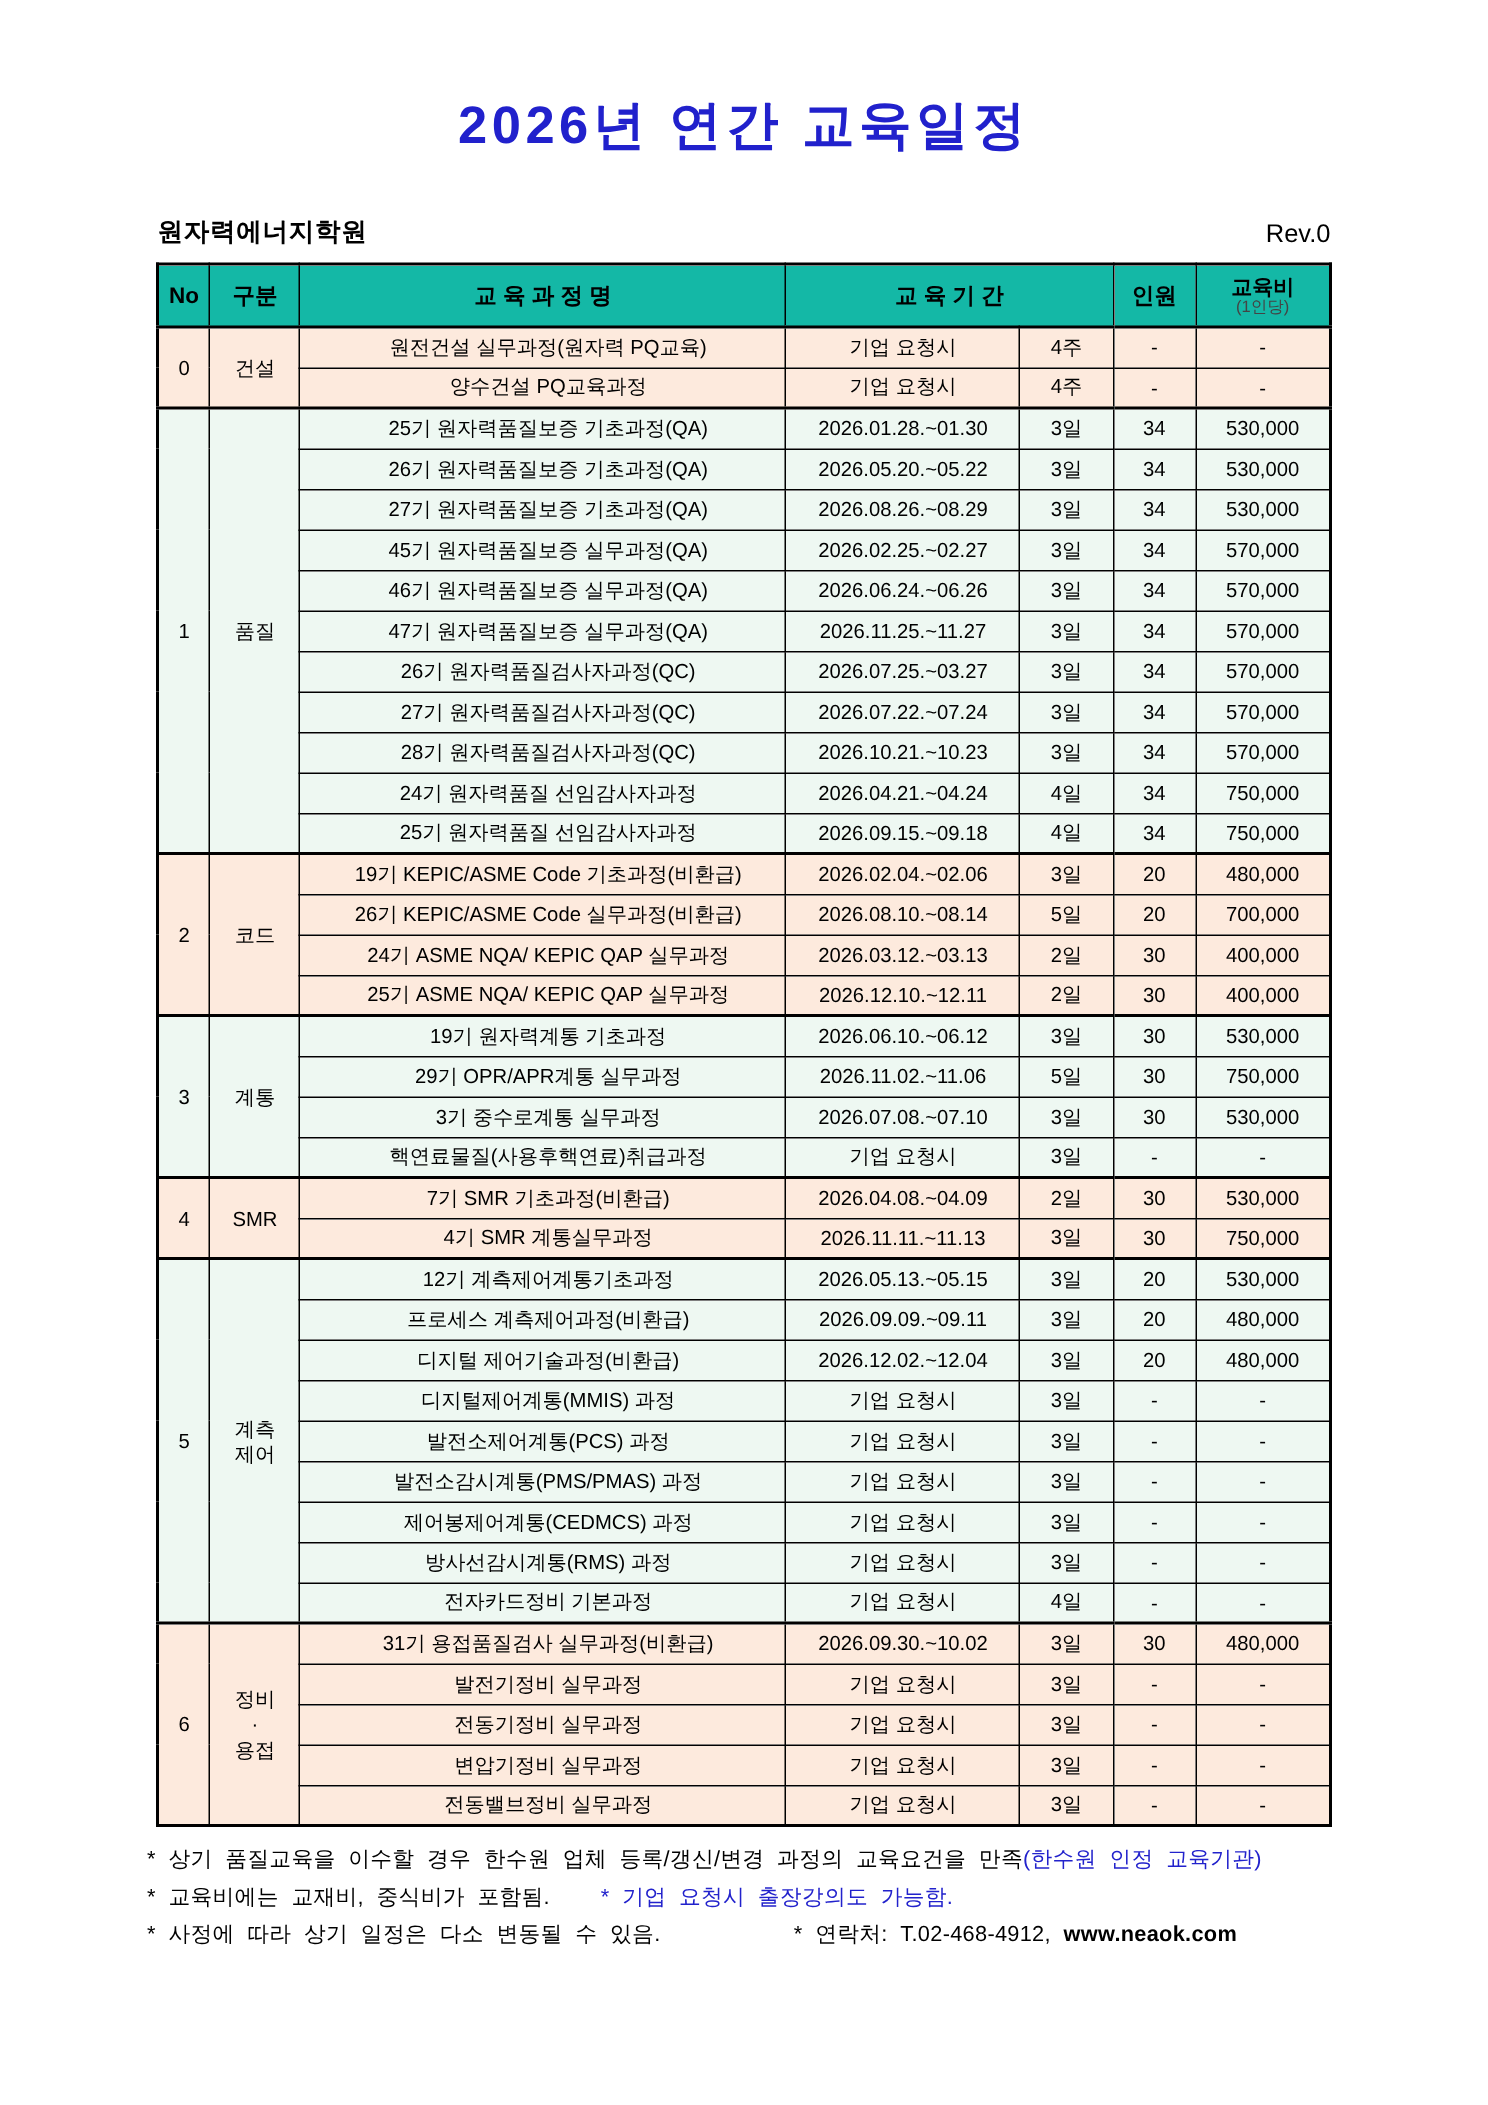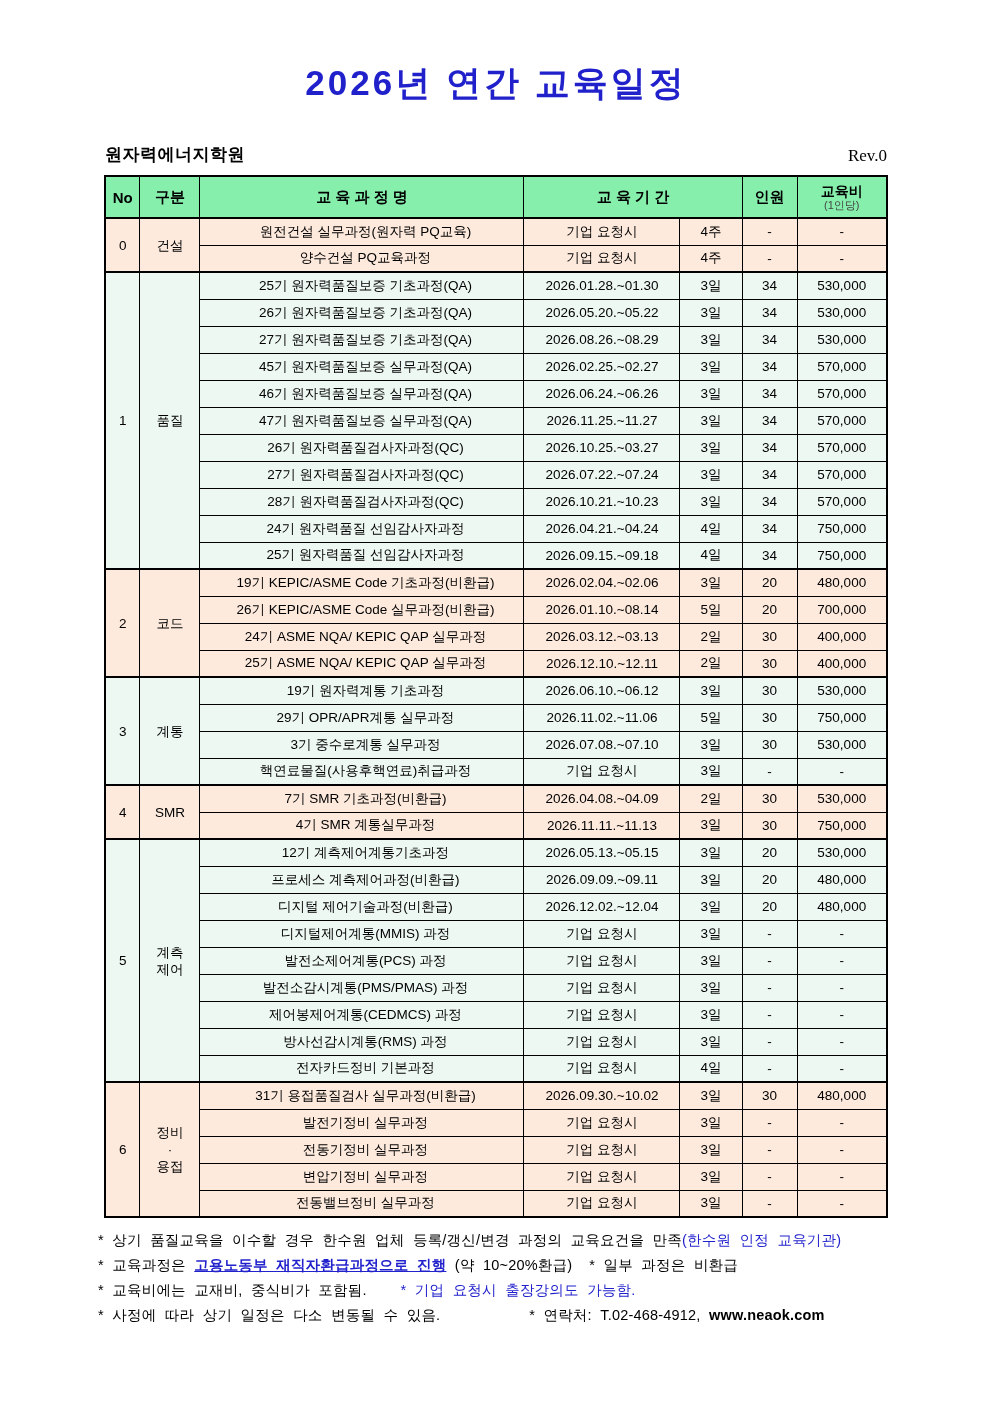--- a/index.html
+++ b/index.html
@@ -21,39 +21,39 @@
   }
 
   .subheader {
     width:782px;
     margin:36px auto 9px auto;
     display:flex;
     justify-content:space-between;
     align-items:flex-end;
   }
   .org { font-size:17px; font-weight:bold; letter-spacing:0.5px; }
-  .rev { font-size:17px; font-family:Liberation Serif, serif; }
+  .rev { font-size:17px; font-family:Liberation Sans, sans-serif; }
 
   table.schedule {
     width:782px;
     margin:0 auto;
     border-collapse:collapse;
     table-layout:fixed;
     border:2px solid #000;
   }
   .schedule th, .schedule td {
     border:1px solid #000;
     padding:0 2px;
     text-align:center;
     font-size:13.5px;
     overflow:hidden;
     white-space:nowrap;
   }
   .schedule thead th {
-    background:#86efac;
+    background:#14b8a6;
     height:42px;
     font-size:15px;
     font-weight:bold;
     border-bottom:2px solid #000;
   }
   .schedule thead th .fee-main { display:block; font-size:14px; line-height:15px; font-weight:bold; }
   .schedule thead th .fee-sub  { display:block; font-size:11px; line-height:12px; font-weight:normal; color:#444; }
   .schedule tbody tr { height:27px; }
   .schedule tbody tr.group-start td { border-top:2px solid #000; }
   .theme-peach { background:#fdeadd; }
@@ -168,21 +168,21 @@
         </tr>
         <tr class="theme-mint">
           <td class="col-course">47기  원자력품질보증  실무과정(QA)</td>
           <td>2026.11.25.~11.27</td>
           <td>3일</td>
           <td>34</td>
           <td>570,000</td>
         </tr>
         <tr class="theme-mint">
           <td class="col-course">26기  원자력품질검사자과정(QC)</td>
-          <td>2026.10.25.~03.27</td>
+          <td>2026.07.25.~03.27</td>
           <td>3일</td>
           <td>34</td>
           <td>570,000</td>
         </tr>
         <tr class="theme-mint">
           <td class="col-course">27기  원자력품질검사자과정(QC)</td>
           <td>2026.07.22.~07.24</td>
           <td>3일</td>
           <td>34</td>
           <td>570,000</td>
@@ -212,21 +212,21 @@
           <td class="col-no" rowspan="4">2</td>
           <td class="col-cat" rowspan="4">코드</td>
           <td class="col-course">19기  KEPIC/ASME  Code  기초과정(비환급)</td>
           <td>2026.02.04.~02.06</td>
           <td>3일</td>
           <td>20</td>
           <td>480,000</td>
         </tr>
         <tr class="theme-peach">
           <td class="col-course">26기  KEPIC/ASME  Code  실무과정(비환급)</td>
-          <td>2026.01.10.~08.14</td>
+          <td>2026.08.10.~08.14</td>
           <td>5일</td>
           <td>20</td>
           <td>700,000</td>
         </tr>
         <tr class="theme-peach">
           <td class="col-course">24기  ASME  NQA/  KEPIC  QAP  실무과정</td>
           <td>2026.03.12.~03.13</td>
           <td>2일</td>
           <td>30</td>
           <td>400,000</td>
@@ -384,18 +384,17 @@
           <td>기업  요청시</td>
           <td>3일</td>
           <td>-</td>
           <td>-</td>
         </tr>
       </tbody>
   </table>
 
   <div class="footnotes">
       <div class="footnote"><span class="seg-normal">*  상기  품질교육을  이수할  경우  한수원  업체  등록/갱신/변경  과정의  교육요건을  만족</span><span class="seg-blue">(한수원  인정  교육기관)</span></div>
-      <div class="footnote"><span class="seg-normal">*  교육과정은  </span><span class="seg-blue-bold-underline">고용노동부  재직자환급과정으로  진행</span><span class="seg-normal">  (약  10~20%환급)    *  일부  과정은  비환급</span></div>
       <div class="footnote"><span class="seg-normal">*  교육비에는  교재비,  중식비가  포함됨.</span><span class="seg-blue">        *  기업  요청시  출장강의도  가능함.</span></div>
       <div class="footnote"><span class="seg-normal">*  사정에  따라  상기  일정은  다소  변동될  수  있음.</span><span class="seg-normal">                     *  연락처:  T.02-468-4912,  </span><span class="seg-bold">www.neaok.com</span></div>
     </div>
 
 </div>
 
 </body></html>

